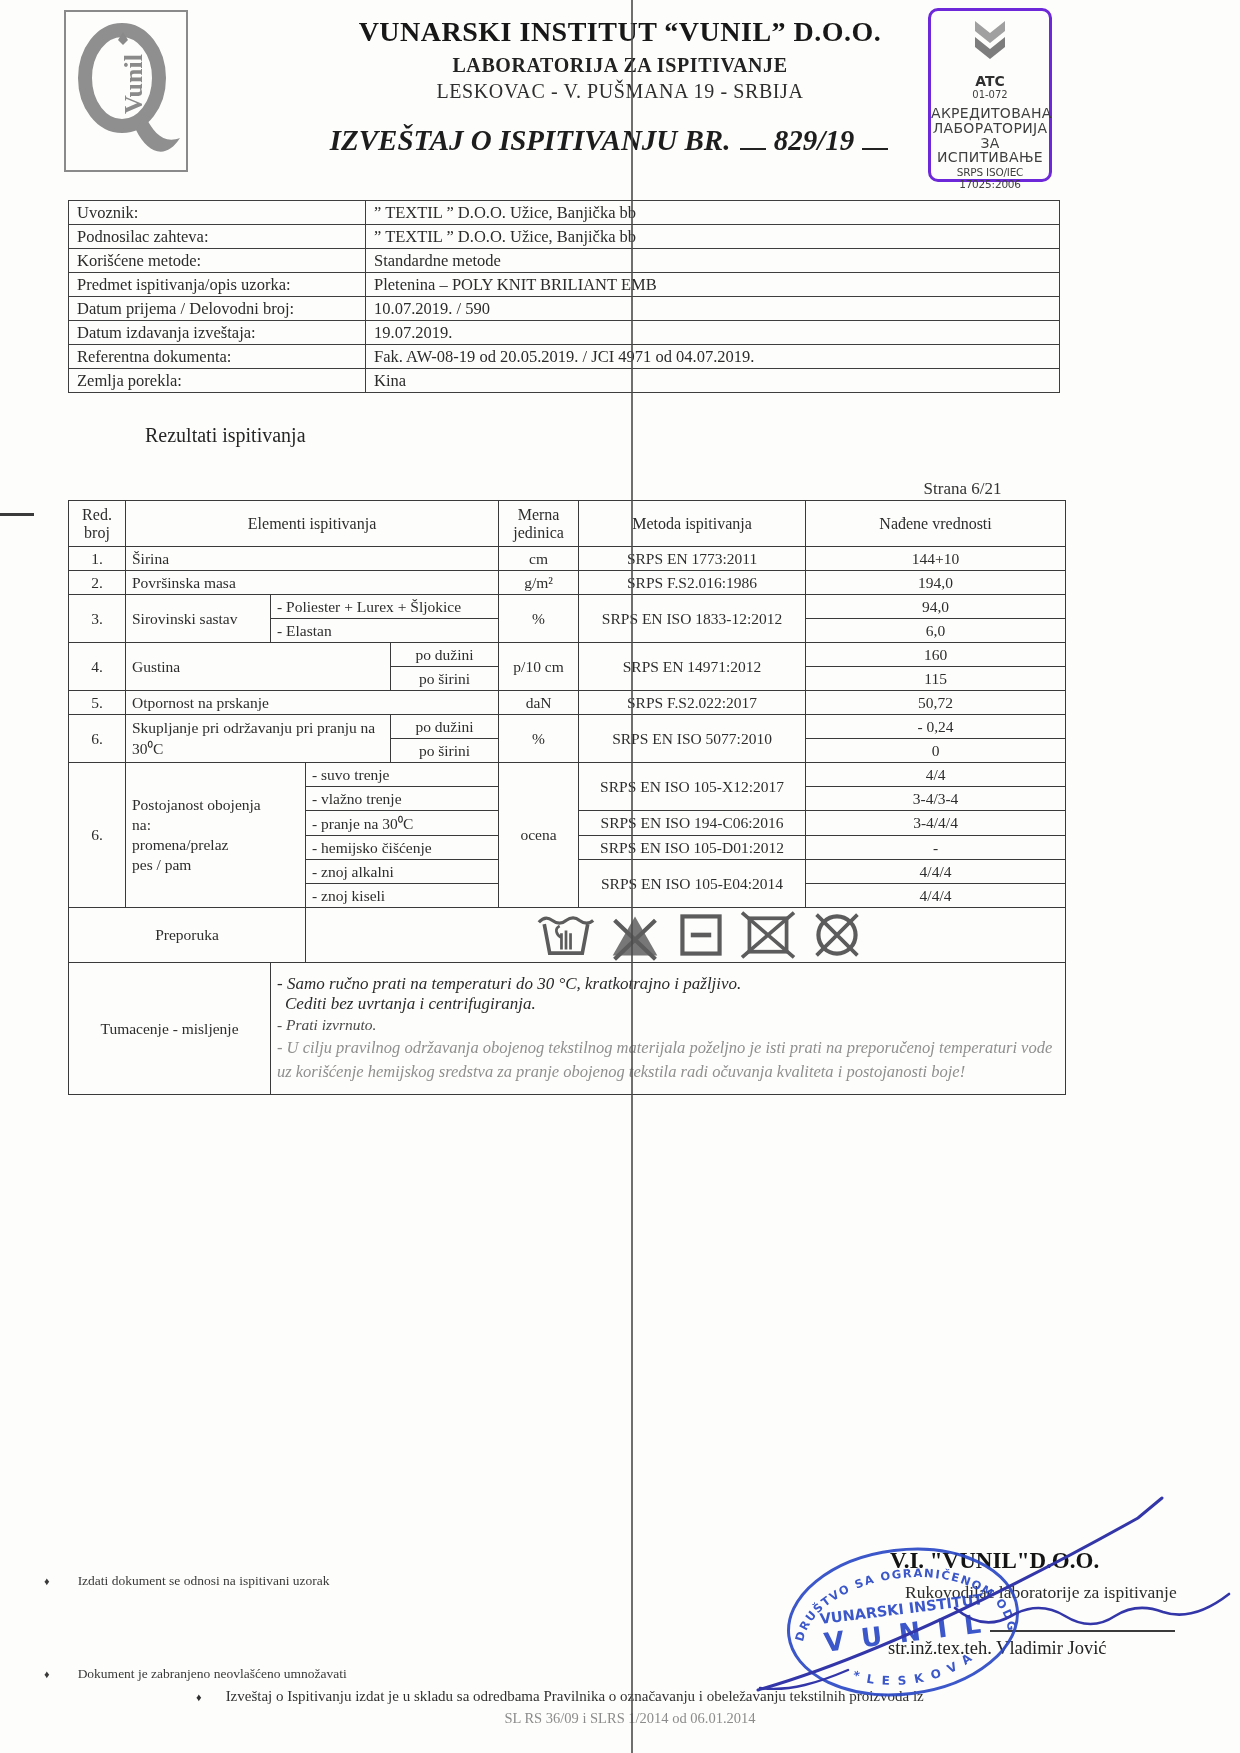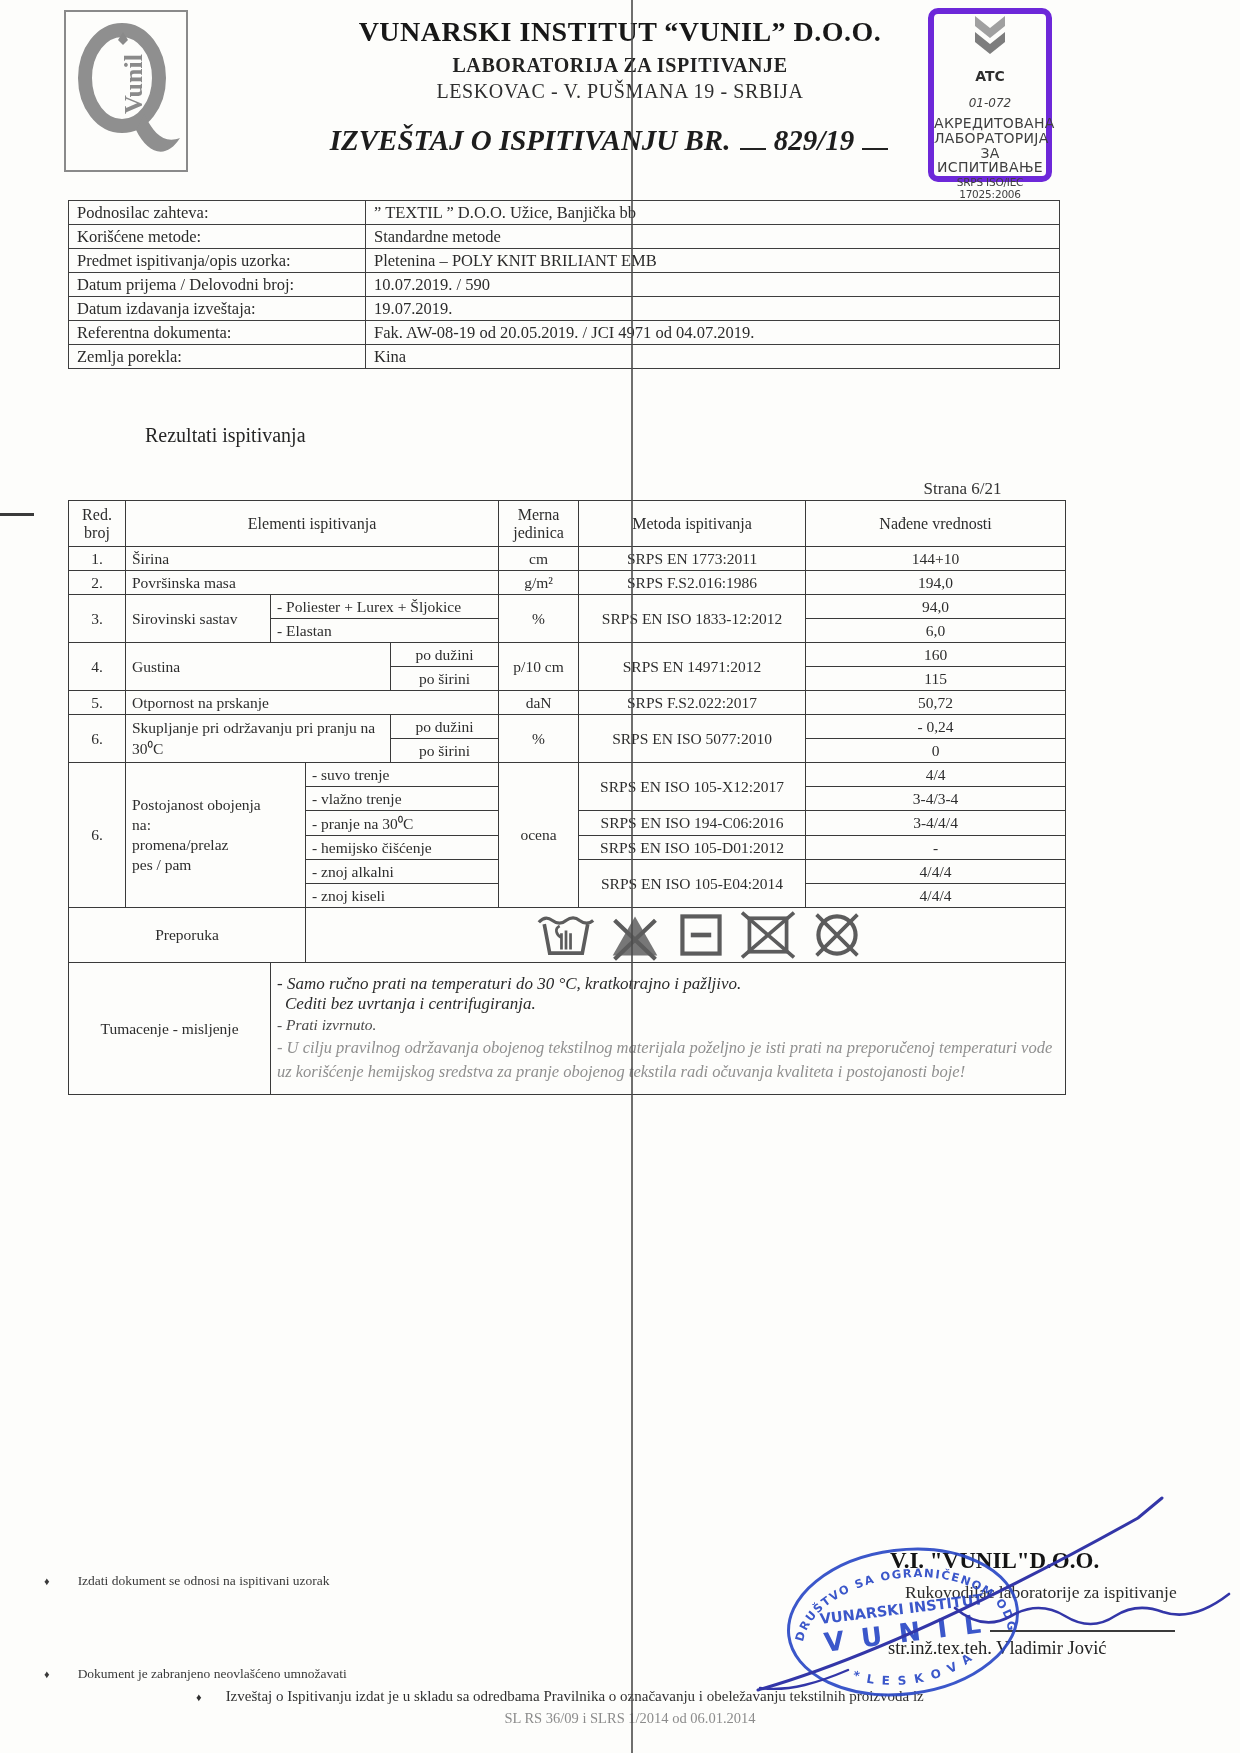--- a/index.html
+++ b/index.html
@@ -11,24 +11,24 @@
   
   .logo-box{position:absolute;left:64px;top:10px;width:120px;height:158px;border:2px solid #8a8a8a;}
   .title-block{position:absolute;left:250px;top:16px;width:740px;text-align:center;}
   .org-name{font-size:28px;font-weight:bold;letter-spacing:.5px;color:#171717;}
   .org-sub{font-size:20px;font-weight:bold;margin-top:6px;letter-spacing:.6px;color:#222;}
   .org-addr{font-size:20px;margin-top:3px;letter-spacing:.6px;color:#2e2e2e;}
   .report-line{position:absolute;left:220px;top:122px;width:780px;text-align:center;
                font-size:29px;font-weight:bold;font-style:italic;color:#1d1d1d;}
   .uline{display:inline-block;width:26px;border-bottom:2.5px solid #222;height:.9em;margin:0 2px;}
   .report-no{border-bottom:0;padding:0 6px;}
-  .badge{position:absolute;left:928px;top:8px;width:124px;height:174px;border:6px solid #6d28d9;
-         border-radius:10px;text-align:center;font-family:"DejaVu Sans",sans-serif;color:#3f3f3f;box-sizing:border-box;}
+  .badge{position:absolute;left:928px;top:8px;width:124px;height:174px;border:3px solid #6d28d9;
+         border-radius:10px;text-align:center;font-family:"DejaVu Sans",sans-serif;color:#3f3f3f;padding-top:8px;box-sizing:border-box;}
   .badge-name{font-size:14px;font-weight:bold;margin-top:2px;color:#2f2f2f;}
-  .badge-code{font-size:12px;margin-top:12px;font-style:italic;}
+  .badge-code{font-size:10px;margin-top:0;}
   .badge-l{font-size:14px;line-height:14px;margin-top:1px;letter-spacing:.3px;}
   .badge-std{font-size:10.5px;margin-top:2px;letter-spacing:-.2px;}
   .badge-lines{margin-top:6px;}
   
   .info-tbl{position:absolute;left:68px;top:200px;width:992px;border-collapse:collapse;table-layout:fixed;}
   .info-tbl td{border:1.8px solid #3e3e3e;font-size:16.5px;padding:1px 8px;height:21px;color:#2b2b2b;}
   .info-tbl td.lbl{width:280px;}
   
   .section-title{position:absolute;left:145px;top:424px;font-size:20px;color:#262626;}
   .page-label{position:absolute;left:860px;top:479px;width:205px;text-align:center;font-size:17px;color:#333;}
@@ -108,20 +108,24 @@
       <div class="badge-l">АКРЕДИТОВАНА</div>
       <div class="badge-l">ЛАБОРАТОРИЈА</div>
       <div class="badge-l">ЗА ИСПИТИВАЊЕ</div>
       <div class="badge-std">SRPS ISO/IEC 17025:2006</div>
     </div>
   </div>
 
   <table class="info-tbl">
     <tbody>
       <tr>
+          <td class="lbl">Uvoznik:</td>
+          <td>” TEXTIL ” D.O.O. Užice, Banjička bb</td>
+        </tr>
+      <tr>
           <td class="lbl">Podnosilac zahteva:</td>
           <td>” TEXTIL ” D.O.O. Užice, Banjička bb</td>
         </tr>
       <tr>
           <td class="lbl">Korišćene metode:</td>
           <td>Standardne metode</td>
         </tr>
       <tr>
           <td class="lbl">Predmet ispitivanja/opis uzorka:</td>
           <td>Pletenina – POLY KNIT BRILIANT EMB</td>

